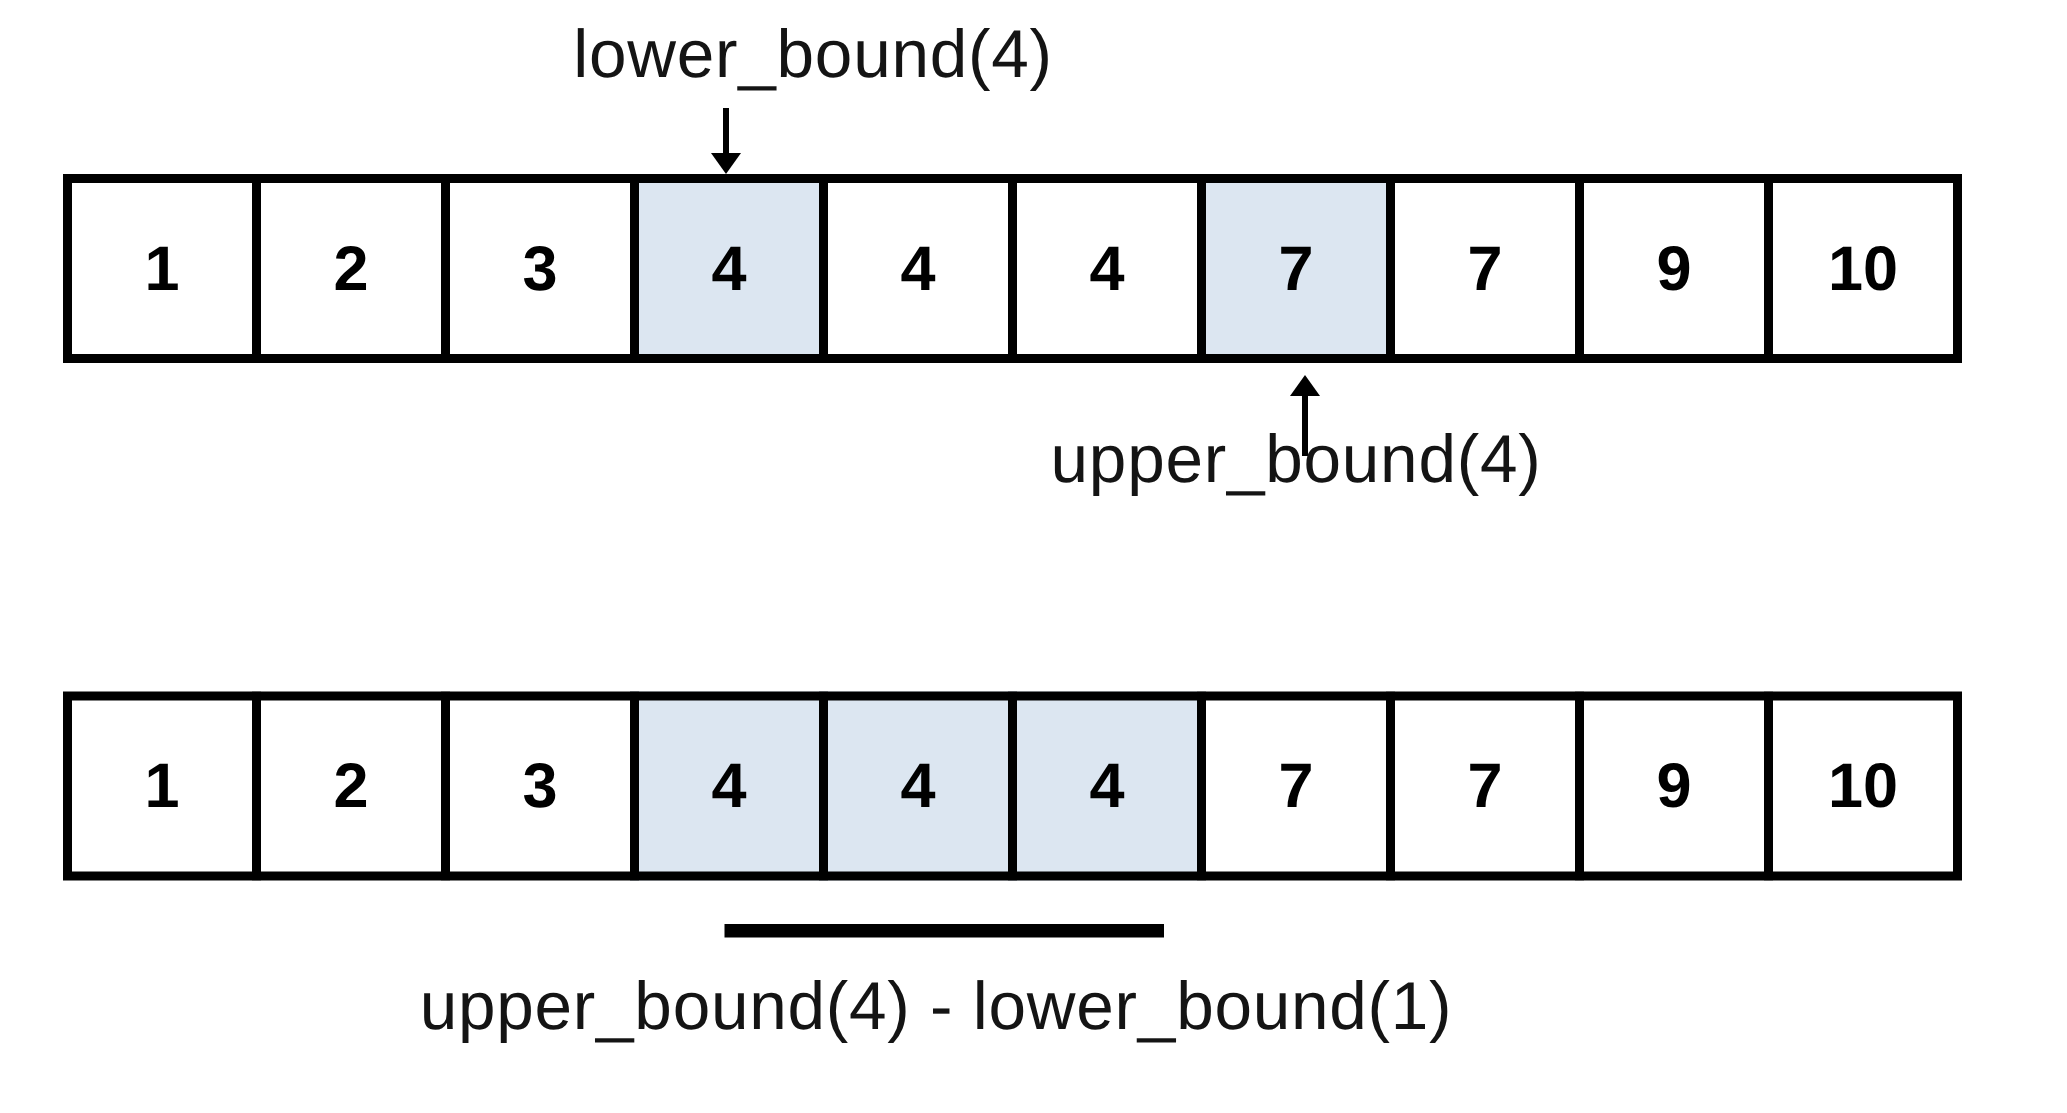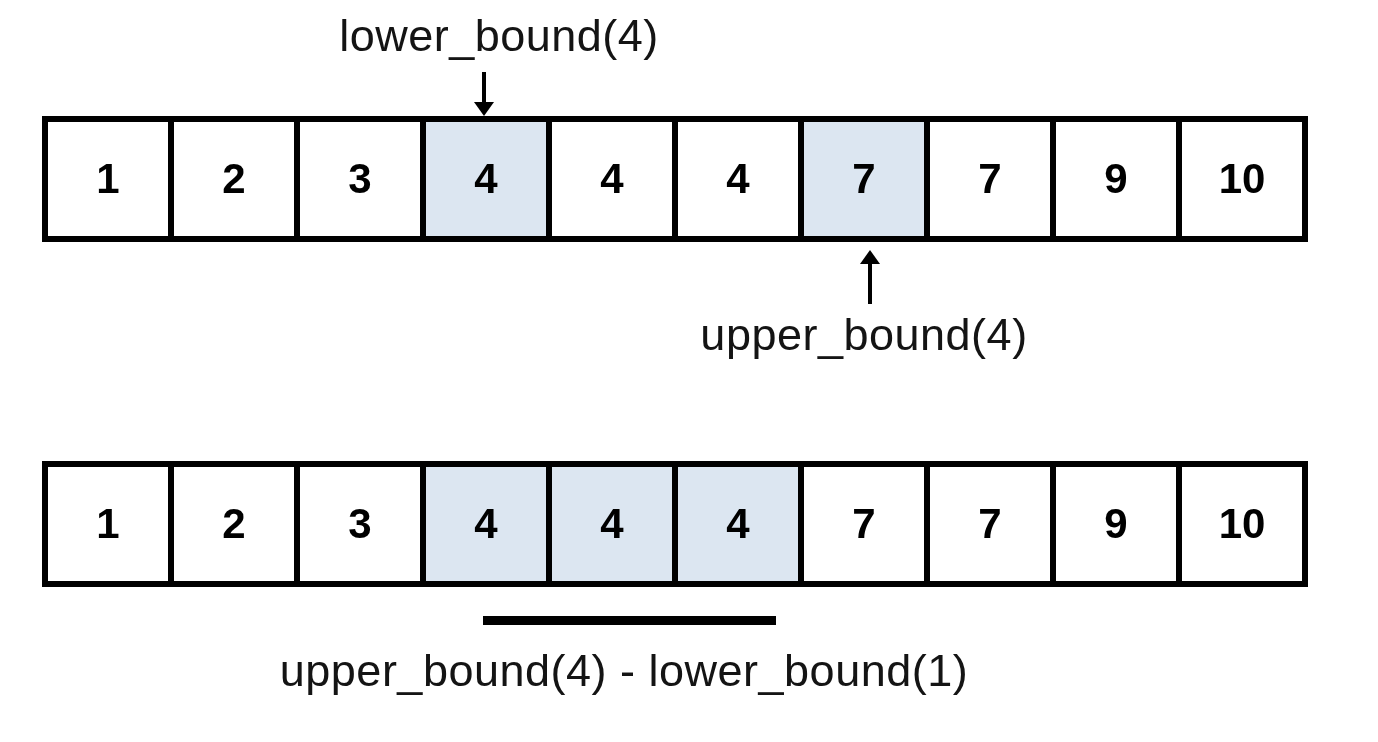--- a/index.html
+++ b/index.html
@@ -37,22 +37,22 @@
 
   .diagram-label {
     position: absolute;
     transform: translateX(-50%);
     font-size: 45px;
     letter-spacing: 0.5px;
     color: #141414;
     white-space: nowrap;
     line-height: 1.1;
   }
-  .label-lower { left: 499px; top: 11px; }
-  .label-upper { left: 864px; top: 310px; }
+  .label-lower { left: 542px; top: 11px; }
+  .label-upper { left: 864px; top: 281px; }
   .label-diff  { left: 624px; top: 646px; }
 
   .arrow-svg { position: absolute; }
   .arrow-down { left: 472px; top: 71px; }
   .arrow-up   { left: 858px; top: 249px; }
 
   .range-underline {
     position: absolute;
     left: 483px; top: 616px;
     width: 293px; height: 9px;

